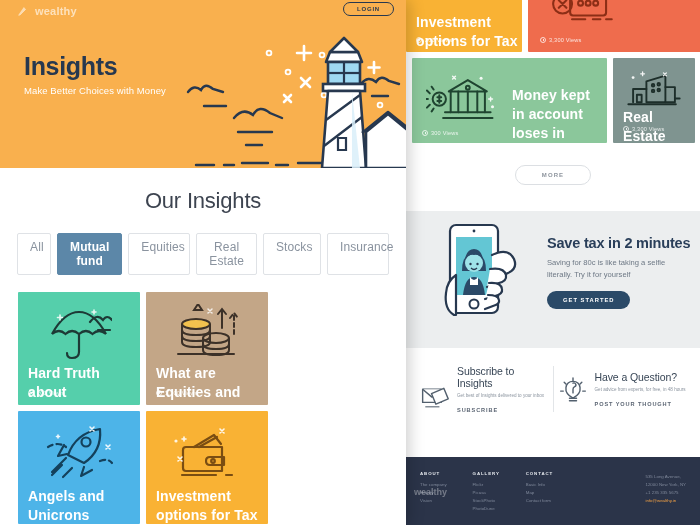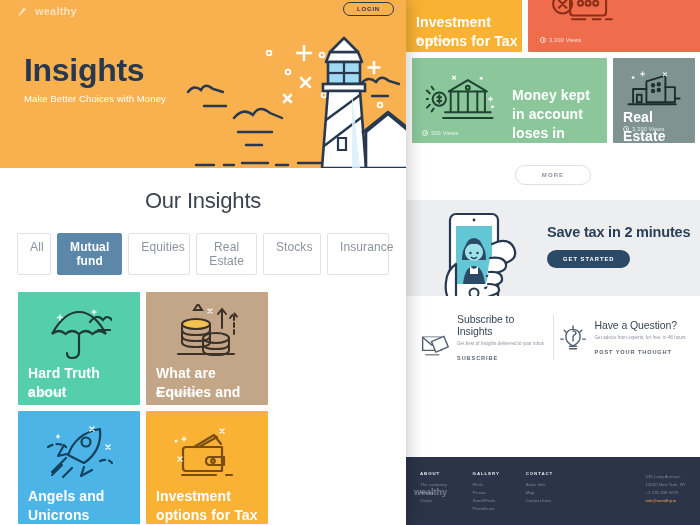--- a/index.html
+++ b/index.html
@@ -31,21 +31,21 @@
     background:linear-gradient(135deg, rgba(255,255,255,0.55) 50%, transparent 50%);
     clip-path:polygon(0 100%, 45% 15%, 100% 100%);
   }
   .login-btn {
     position:absolute; right:12px; top:2px;
     border:1.4px solid #27384f; border-radius:10px;
     padding:3px 13px; font-size:6px; font-weight:bold; letter-spacing:0.8px;
     color:#27384f; background:transparent;
   }
   .hero-text { position:absolute; left:24px; top:52px; }
-  .hero-title { font-size:32px; color:#27384f; font-weight:bold; letter-spacing:-0.3px; }
+  .hero-title { font-size:25px; color:#27384f; font-weight:bold; letter-spacing:-0.3px; }
   .hero-sub { font-size:9.5px; color:#ffffff; margin-top:4px; letter-spacing:0.1px; }
   .hero-art { position:absolute; right:0; top:0; width:230px; height:168px; }
 
   
   .sec { padding:20px 0 0 0; text-align:center; }
   .sec-title { font-size:22px; color:#3d4450; font-weight:normal; letter-spacing:-0.2px; }
   .sec-desc { font-size:8.5px; color:#76808f; line-height:1.65; margin-top:9px; }
 
   
   .filters {
@@ -112,21 +112,21 @@
   .r-c-gray {
     position:absolute; left:207px; top:0; width:82px; height:85px; background:#7f9490;
   }
   .more-wrap { text-align:center; margin-top:20px; }
   .more-btn {
     display:inline-block; border:1px solid #dcdfe3; border-radius:11px;
     padding:6px 26px; font-size:6px; color:#8d949d; letter-spacing:1.1px;
     background:#fff; font-weight:bold;
   }
   .promo {
-    margin-top:15px; height:96px; background:#eceeef; position:relative;
+    margin-top:26px; height:137px; background:#eceeef; position:relative;
   }
   .promo-art { position:absolute; left:26px; top:8px; width:105px; height:108px; }
   .promo-body { position:absolute; left:141px; top:24px; width:150px; }
   .promo-title { font-size:14.5px; color:#2a3f5a; font-weight:bold; letter-spacing:-0.2px; }
   .promo-desc { font-size:7.6px; color:#6d7885; line-height:1.55; margin-top:6px; }
   .promo-btn {
     display:inline-block; margin-top:10px; background:#2b4a68; color:#fff;
     border-radius:11px; padding:6px 16px; font-size:5.8px; letter-spacing:1px;
     font-weight:bold;
   }
@@ -457,20 +457,24 @@
         <g stroke="#27384f" stroke-width="2.2" fill="#fff" stroke-linejoin="round" stroke-linecap="round">
           <path d="M60 36 q16 -8 22 4 q4 10 -6 14 l-12 6"></path>
           <path d="M58 50 q14 -2 16 6 q1 6 -7 8 l-12 4"></path>
           <path d="M57 64 q12 -1 13 6 q1 5 -7 7 l-10 3"></path>
           <path d="M56 76 q10 0 11 5 q1 4 -6 6 l-8 3"></path>
           <path d="M22 96 q-10 -6 -8 -22 q1 -12 10 -18 l0 40z"></path>
         </g>
       </svg>
       <div class="promo-body">
         <div class="promo-title">Save tax in 2 minutes</div>
+        <div class="promo-desc">
+          <div>Saving for 80c is like taking a selfie</div>
+          <div>literally. Try it for yourself</div>
+        </div>
         <span class="promo-btn">GET STARTED</span>
       </div>
     </div>
 
     <div class="subscribe">
       <div class="sub-col">
         <svg class="sub-icon" viewBox="0 0 34 34">
           <g stroke="#53606e" stroke-width="1.6" fill="#fff" stroke-linejoin="round">
             <rect x="3" y="7" width="21" height="15"></rect>
             <path d="M3 7 l10.5 9 L24 7"></path>

